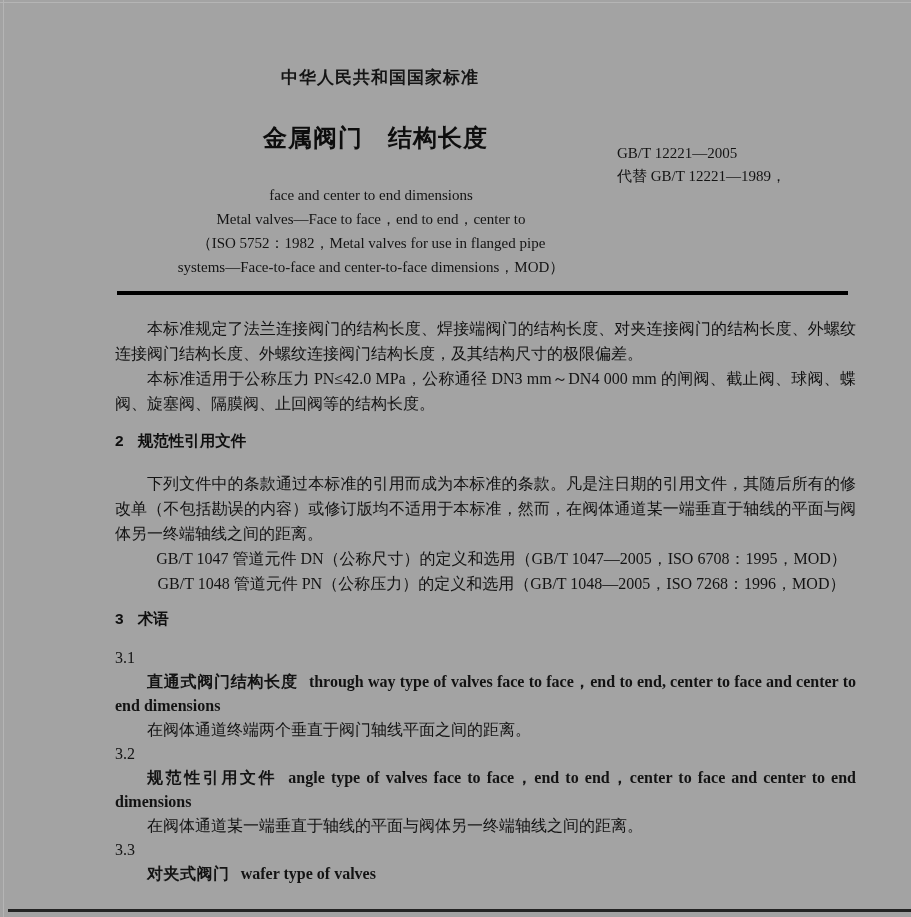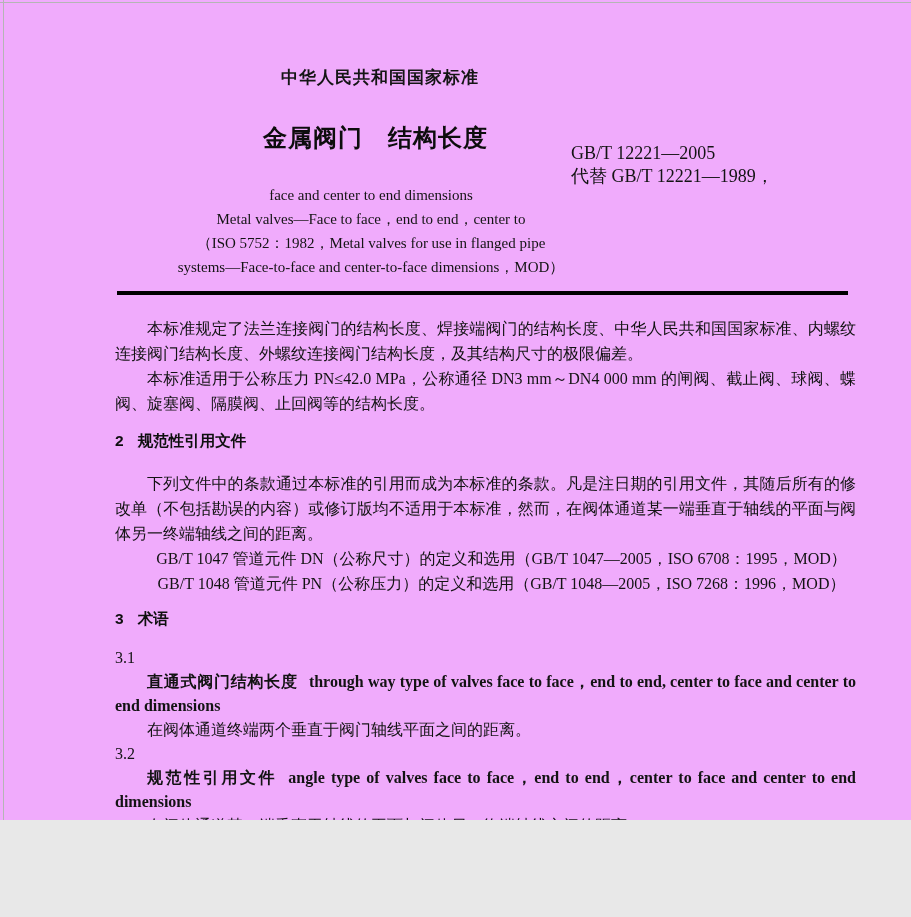--- a/index.html
+++ b/index.html
@@ -1,20 +1,20 @@
 <!DOCTYPE html>
 <html><head>
 <meta charset="utf-8">
 <style>
   html, body { margin: 0; padding: 0; background: #e8e8e8; }
   .page {
     position: relative;
     width: 911px;
-    height: 820px;
-    background: #f0abfc;
+    height: 917px;
+    background: #a3a3a3;
     overflow: hidden;
     color: #111;
     font-family: "Liberation Serif", serif;
   }
   .edge-top {
     position: absolute; top: 2px; left: 0; width: 100%; height: 1px;
     background: #b5b5b5;
   }
   .edge-left {
     position: absolute; top: 0; left: 3px; width: 1px; height: 100%;
@@ -30,23 +30,23 @@
     font-weight: bold; font-size: 17px; letter-spacing: 1px;
     color: #151515;
   }
   .title-zh {
     position: absolute; top: 122px; left: 263px;
     font-family: "Liberation Serif", serif;
     font-weight: bold; font-size: 24px; letter-spacing: 1px;
     color: #0d0d0d;
   }
   .gb-block {
-    position: absolute; top: 142px; left: 571px;
+    position: absolute; top: 142px; left: 617px;
     font-family: "Liberation Serif", serif;
-    font-size: 18px; line-height: 23px; color: #141414;
+    font-size: 15px; line-height: 23px; color: #141414;
     white-space: nowrap;
   }
   .en-title {
     position: absolute; top: 183px; left: 120px; width: 502px;
     text-align: center;
     font-family: "Liberation Serif", serif;
     font-size: 15px; line-height: 24px; color: #141414;
   }
   .rule {
     position: absolute; top: 291px; left: 117px; width: 731px; height: 4px;
@@ -99,21 +99,21 @@
     <div>face and center to end dimensions</div>
     <div>Metal valves—Face to face，end to end，center to</div>
     <div>（ISO 5752：1982，Metal valves for use in flanged pipe</div>
     <div>systems—Face-to-face and center-to-face dimensions，MOD）</div>
   </div>
 
   <div class="rule"></div>
 
   <div class="body-col">
 
-    <p class="para">本标准规定了法兰连接阀门的结构长度、焊接端阀门的结构长度、中华人民共和国国家标准、内螺纹连接阀门结构长度、外螺纹连接阀门结构长度，及其结构尺寸的极限偏差。</p>
+    <p class="para">本标准规定了法兰连接阀门的结构长度、焊接端阀门的结构长度、对夹连接阀门的结构长度、外螺纹连接阀门结构长度、外螺纹连接阀门结构长度，及其结构尺寸的极限偏差。</p>
     <p class="para">本标准适用于公称压力 PN≤42.0 MPa，公称通径 DN3 mm～DN4 000 mm 的闸阀、截止阀、球阀、蝶阀、旋塞阀、隔膜阀、止回阀等的结构长度。</p>
 
     <h3 class="sec-h sec-h2">
       <span class="sec-num">2</span><span>规范性引用文件</span>
     </h3>
     <p class="para">下列文件中的条款通过本标准的引用而成为本标准的条款。凡是注日期的引用文件，其随后所有的修改单（不包括勘误的内容）或修订版均不适用于本标准，然而，在阀体通道某一端垂直于轴线的平面与阀体另一终端轴线之间的距离。</p>
     <p class="ref-line">GB/T 1047 管道元件 DN（公称尺寸）的定义和选用（GB/T 1047—2005，ISO 6708：1995，MOD）</p>
     <p class="ref-line">GB/T 1048 管道元件 PN（公称压力）的定义和选用（GB/T 1048—2005，ISO 7268：1996，MOD）</p>
 
     <h3 class="sec-h sec-h3">

